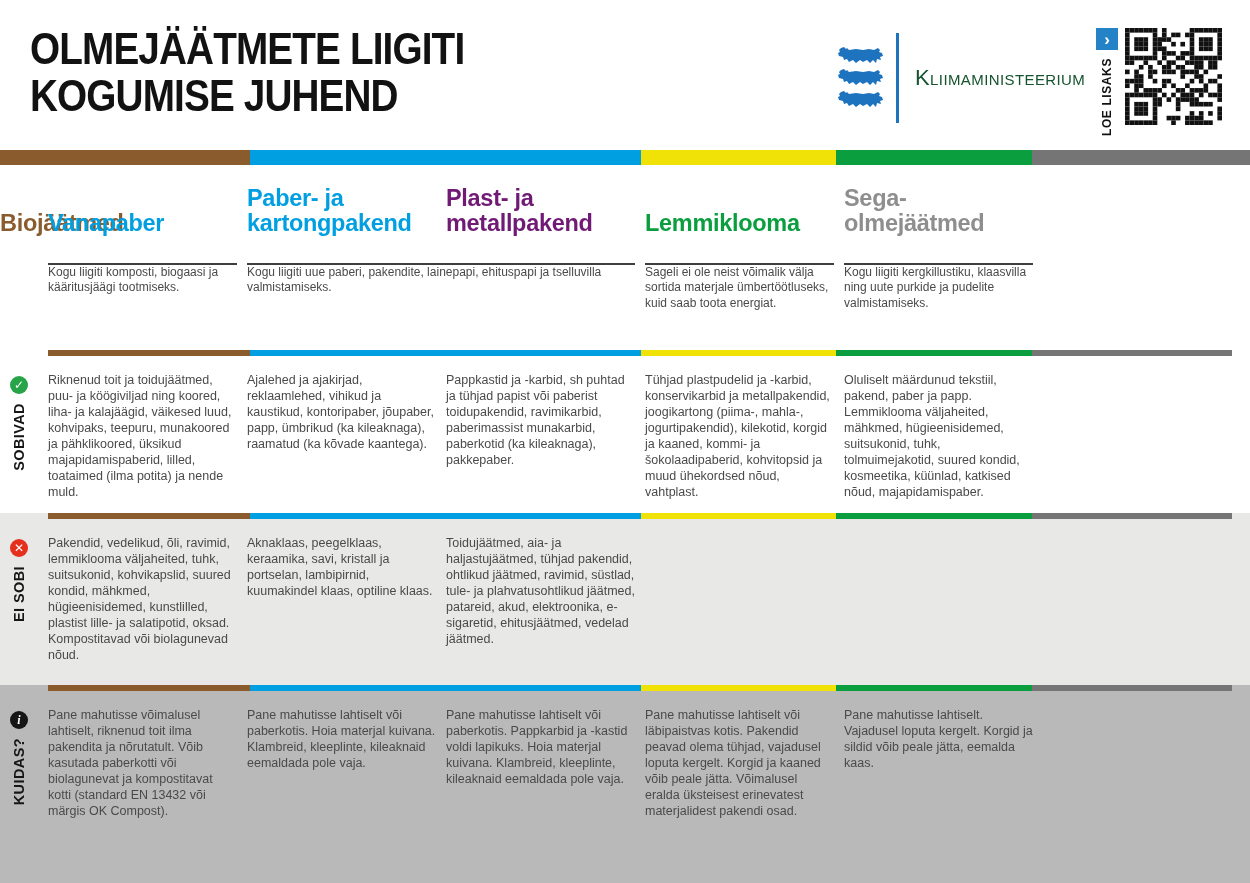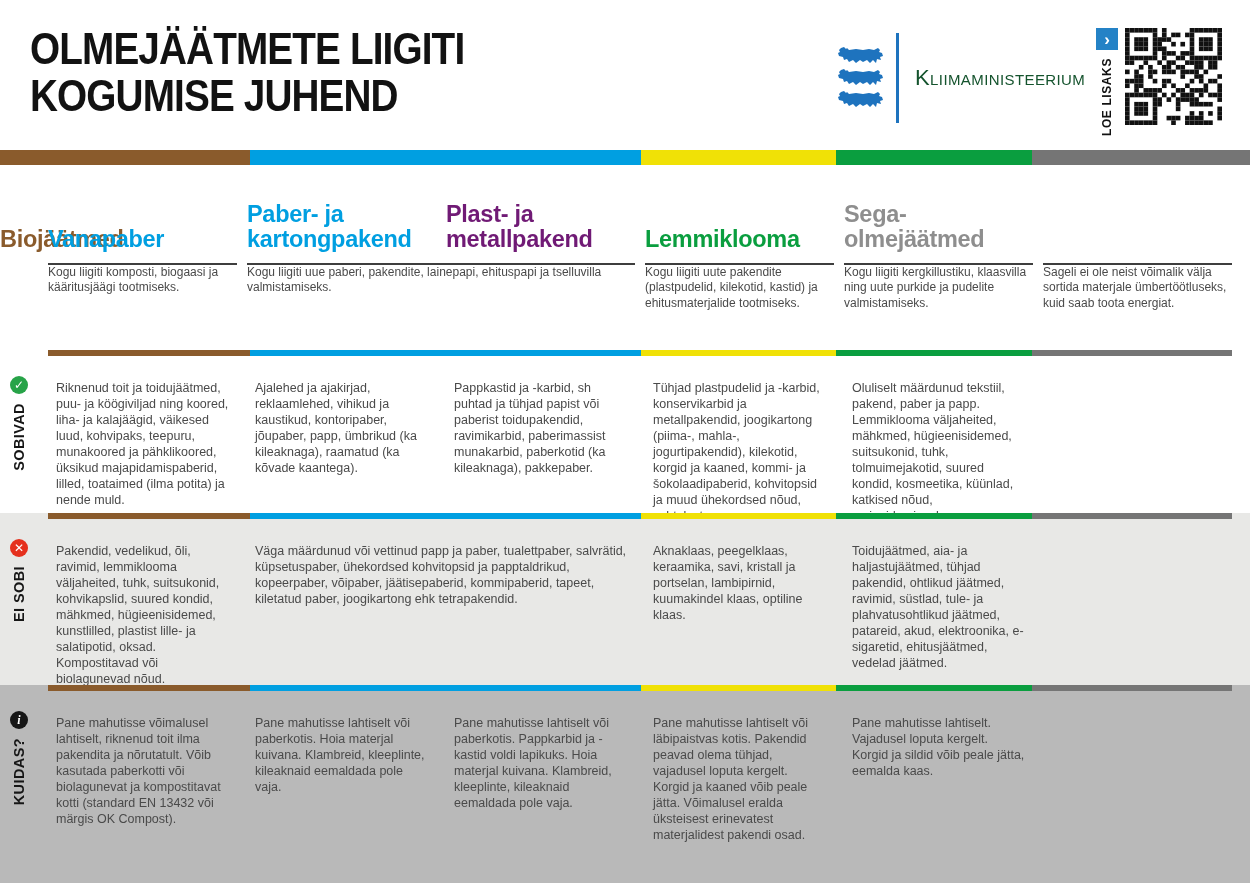--- a/index.html
+++ b/index.html
@@ -44,41 +44,41 @@
   .bar.full .s1{width:20%}.bar.full .s2{width:31.28%}.bar.full .s3{width:15.6%}
   .bar.full .s4{width:15.68%}.bar.full .s5{width:17.44%}
   .bar.inner .s1{width:17.06%}.bar.inner .s2{width:33.02%}.bar.inner .s3{width:16.47%}
   .bar.inner .s4{width:16.55%}.bar.inner .s5{width:16.9%}
   
   .g{display:grid;grid-template-columns:38px repeat(6,1fr);column-gap:10px;padding-right:18px;}
   
   .sec-titles{height:185px;flex:0 0 auto;}
   .sec-titles .g{grid-template-rows:98px auto;height:100%;}
   .colh{
-    grid-row:1;align-self:end;margin:0;padding-bottom:11px;
+    grid-row:1;align-self:end;margin:0;padding-bottom:27px;
     font-size:23.5px;line-height:1.06;font-weight:700;letter-spacing:-.3px;
     white-space:pre-line;
   }
   .colh.c-bio{color:var(--bio,#8A5B2C);}
   .colh.c-paper{color:var(--paper,#009FE1);}
   .colh.c-black{color:#701a75;}
   .colh.c-glass{color:var(--glass,#0A9E3F);}
   .colh.c-mixed{color:var(--mixed-title,#8E8E8E);}
   .desc{
     grid-row:2;margin:0;border-top:2px solid var(--header-line,#3E3E3E);
     font-size:12px;line-height:1.28;color:var(--body-text,#4A4A4A);
   }
   .span2{grid-column:span 2;}
   
   .rowsec{display:flex;flex-direction:column;flex:0 0 auto;}
   .sec-suitable{height:163px;background:#fff;}
   .sec-notsuitable{height:172px;background:var(--row-not-bg,#E8E8E6);}
   .sec-how{flex:1 1 auto;background:var(--row-how-bg,#B9B9B9);}
   .rowsec .g{flex:1;}
-  .cell{margin:8px;padding-top:16px;font-size:12.5px;line-height:1.28;color:var(--body-text,#4A4A4A);}
+  .cell{margin:0;padding-top:16px;font-size:12.5px;line-height:1.28;color:var(--body-text,#4A4A4A);}
   .rlabel{display:flex;flex-direction:column;align-items:center;gap:9px;padding-top:20px;}
   .badge{
     width:18px;height:18px;border-radius:50%;color:#fff;flex:0 0 auto;
     display:flex;align-items:center;justify-content:center;
     font-size:12px;font-weight:700;line-height:1;
   }
   .badge.ok{background:var(--check-green,#27A348);}
   .badge.no{background:var(--cross-red,#E5301D);}
   .badge.info{background:var(--info-black,#161616);font-family:"Liberation Serif",serif;font-style:italic;}
   .vtext{
@@ -373,23 +373,22 @@
 kartongpakend</h2>
       <h2 class="colh c-black">Plast- ja
 metallpakend</h2>
       <h2 class="colh c-glass">Lemmiklooma</h2>
       <h2 class="colh c-mixed">Sega-
 olmejäätmed</h2>
 
       <div style="grid-row:2"></div>
       <p class="desc">Kogu liigiti komposti, biogaasi ja kääritusjäägi tootmiseks.</p>
       <p class="desc span2">Kogu liigiti uue paberi, pakendite, lainepapi, ehituspapi ja tselluvilla valmistamiseks.</p>
-      <p class="desc">Kogu liigiti uute pakendite (plastpudelid, kilekotid, kastid) ja ehitusmaterjalide tootmiseks.</p>
+      <p class="desc">Sageli ei ole neist võimalik välja sortida materjale ümbertöötluseks, kuid saab toota energiat.</p>
       <p class="desc">Kogu liigiti kergkillustiku, klaasvilla ning uute purkide ja pudelite valmistamiseks.</p>
-      <p class="desc">Sageli ei ole neist võimalik välja sortida materjale ümbertöötluseks, kuid saab toota energiat.</p>
     </div>
   </section>
 
   <section class="rowsec sec-suitable">
     <div class="bar inner">
       <span class="s1"></span>
         <span class="s2"></span>
         <span class="s3"></span>
         <span class="s4"></span>
         <span class="s5"></span>
@@ -414,21 +413,20 @@
         <span class="s3"></span>
         <span class="s4"></span>
         <span class="s5"></span>
     </div>
     <div class="g">
       <div class="rlabel">
         <span class="badge no">✕</span>
         <span class="vtext">EI SOBI</span>
       </div>
       <p class="cell">Pakendid, vedelikud, õli, ravimid, lemmiklooma väljaheited, tuhk, suitsukonid, kohvikapslid, suured kondid, mähkmed, hügieenisidemed, kunstlilled, plastist lille- ja salatipotid, oksad. Kompostitavad või biolagunevad nõud.</p>
-      <p class="cell span2">Väga määrdunud või vettinud papp ja paber, tualettpaber, salvrätid, küpsetuspaber, ühekordsed kohvitopsid ja papptaldrikud, kopeerpaber, võipaber, jäätisepaberid, kommipaberid, tapeet, kiletatud paber, joogikartong ehk tetrapakendid.</p>
       <p class="cell">Aknaklaas, peegelklaas, keraamika, savi, kristall ja portselan, lambipirnid, kuumakindel klaas, optiline klaas.</p>
       <p class="cell">Toidujäätmed, aia- ja haljastujäätmed, tühjad pakendid, ohtlikud jäätmed, ravimid, süstlad, tule- ja plahvatusohtlikud jäätmed, patareid, akud, elektroonika, e-sigaretid, ehitusjäätmed, vedelad jäätmed.</p>
     </div>
   </section>
 
   <section class="rowsec sec-how">
     <div class="bar inner">
       <span class="s1"></span>
         <span class="s2"></span>
         <span class="s3"></span>

